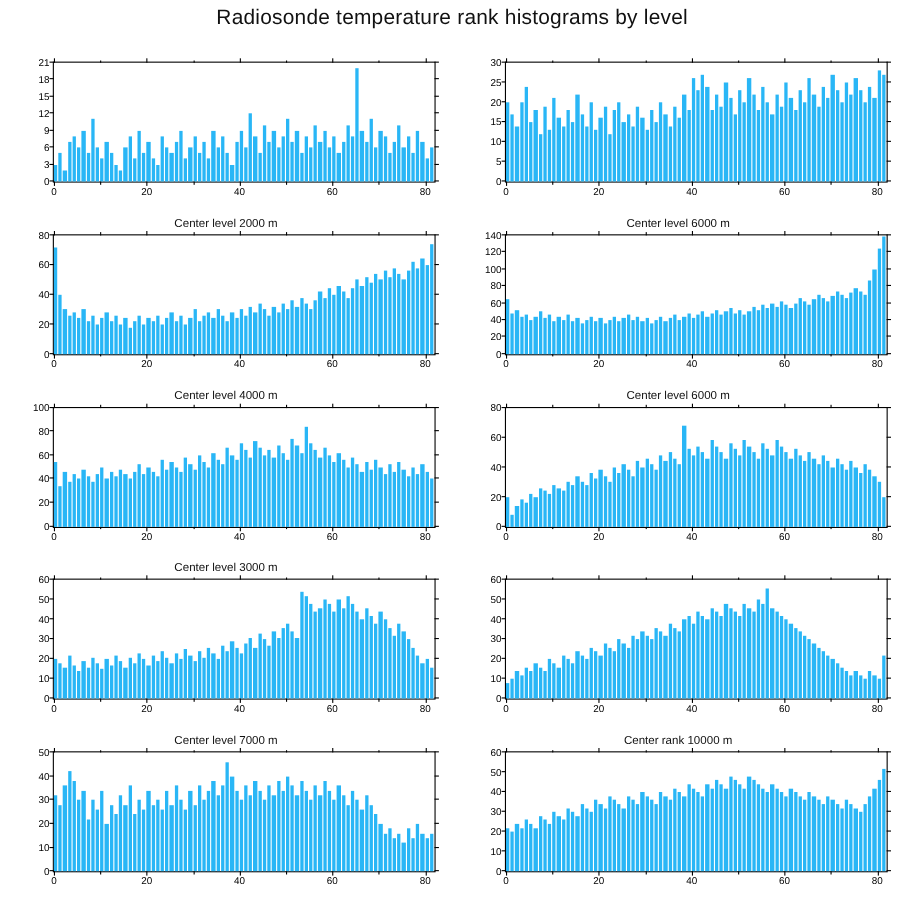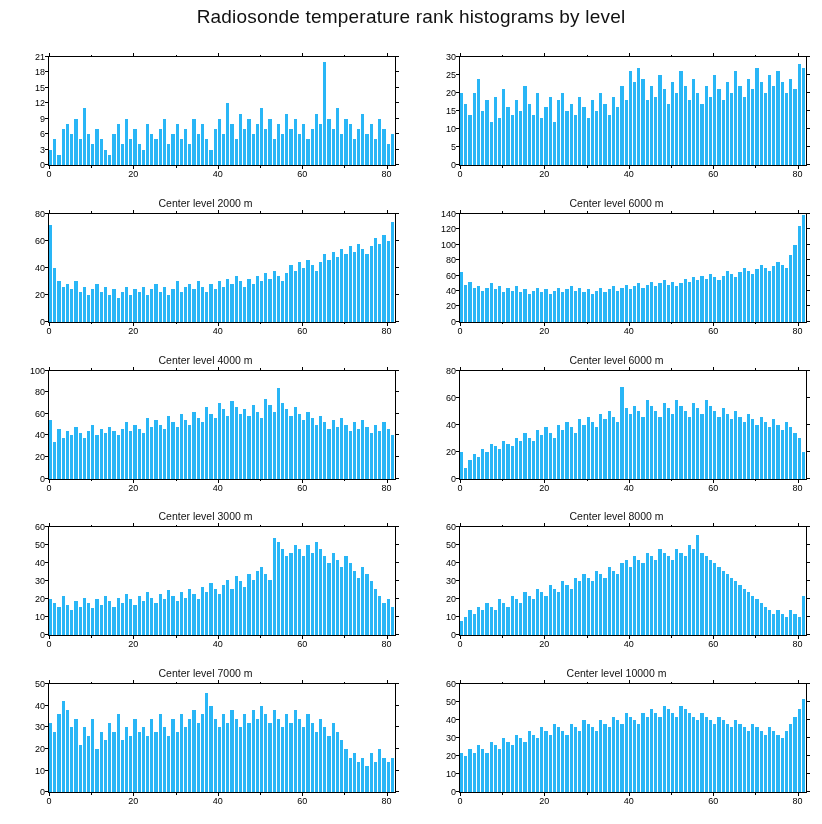--- a/index.html
+++ b/index.html
@@ -978,21 +978,20 @@
             <div class="xminor" style="left: 36.5854%;"></div>
             <div class="xminor-top" style="left: 36.5854%;"></div>
             <div class="xminor" style="left: 60.9756%;"></div>
             <div class="xminor-top" style="left: 60.9756%;"></div>
             <div class="xminor" style="left: 85.3659%;"></div>
             <div class="xminor-top" style="left: 85.3659%;"></div>
           </div>
         </div>
     </div>
     <div class="panel col-right">
-      <div class="panel-title">Center level 8000 m</div>
       <div class="plot-wrap">
           <div class="axes">
             <div class="bars">
               <div class="bar" style="height: 13.3333%; margin-right: 1px;"></div>
               <div class="bar" style="height: 16.6667%; margin-right: 1px;"></div>
               <div class="bar" style="height: 23.3333%; margin-right: 1px;"></div>
               <div class="bar" style="height: 20%; margin-right: 1px;"></div>
               <div class="bar" style="height: 26.6667%; margin-right: 1px;"></div>
               <div class="bar" style="height: 23.3333%; margin-right: 1px;"></div>
               <div class="bar" style="height: 30%; margin-right: 1px;"></div>
@@ -1245,21 +1244,21 @@
             <div class="xminor" style="left: 36.5854%;"></div>
             <div class="xminor-top" style="left: 36.5854%;"></div>
             <div class="xminor" style="left: 60.9756%;"></div>
             <div class="xminor-top" style="left: 60.9756%;"></div>
             <div class="xminor" style="left: 85.3659%;"></div>
             <div class="xminor-top" style="left: 85.3659%;"></div>
           </div>
         </div>
     </div>
     <div class="panel col-right">
-      <div class="panel-title">Center level 10000 m</div>
+      <div class="panel-title">Center rank 10000 m</div>
       <div class="plot-wrap">
           <div class="axes">
             <div class="bars">
               <div class="bar" style="height: 36.6667%; margin-right: 1px;"></div>
               <div class="bar" style="height: 33.3333%; margin-right: 1px;"></div>
               <div class="bar" style="height: 40%; margin-right: 1px;"></div>
               <div class="bar" style="height: 36.6667%; margin-right: 1px;"></div>
               <div class="bar" style="height: 43.3333%; margin-right: 1px;"></div>
               <div class="bar" style="height: 40%; margin-right: 1px;"></div>
               <div class="bar" style="height: 36.6667%; margin-right: 1px;"></div>

